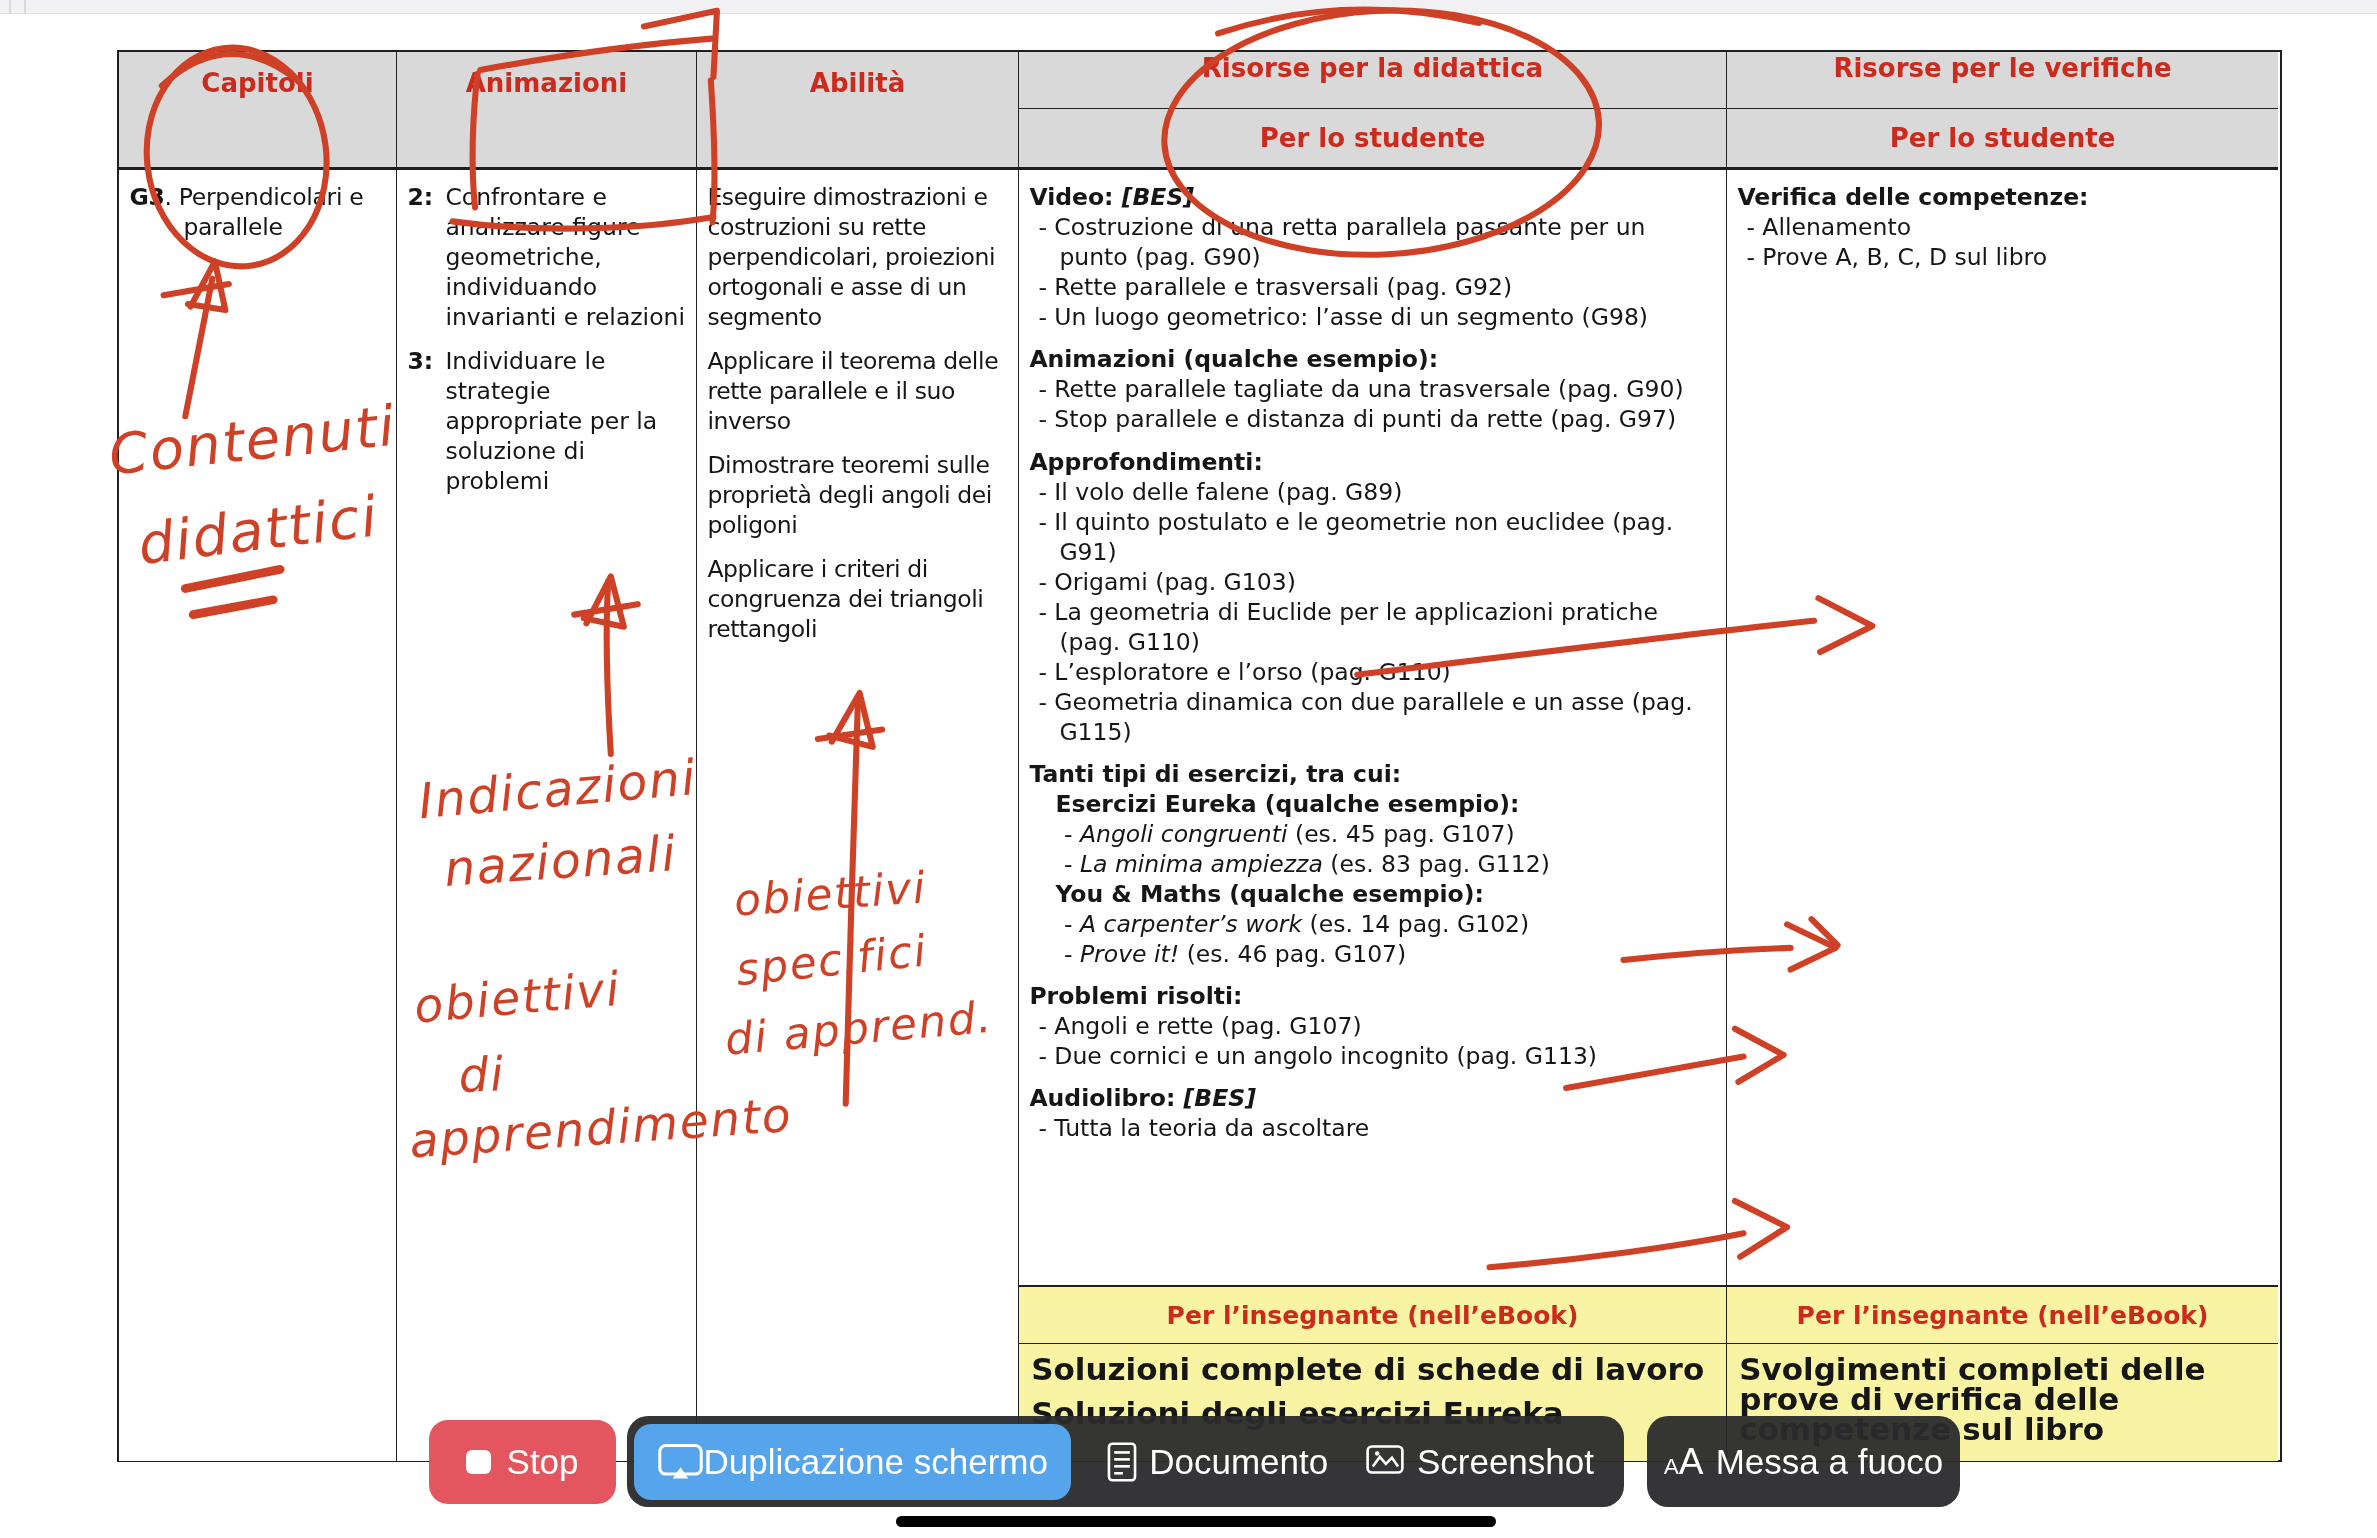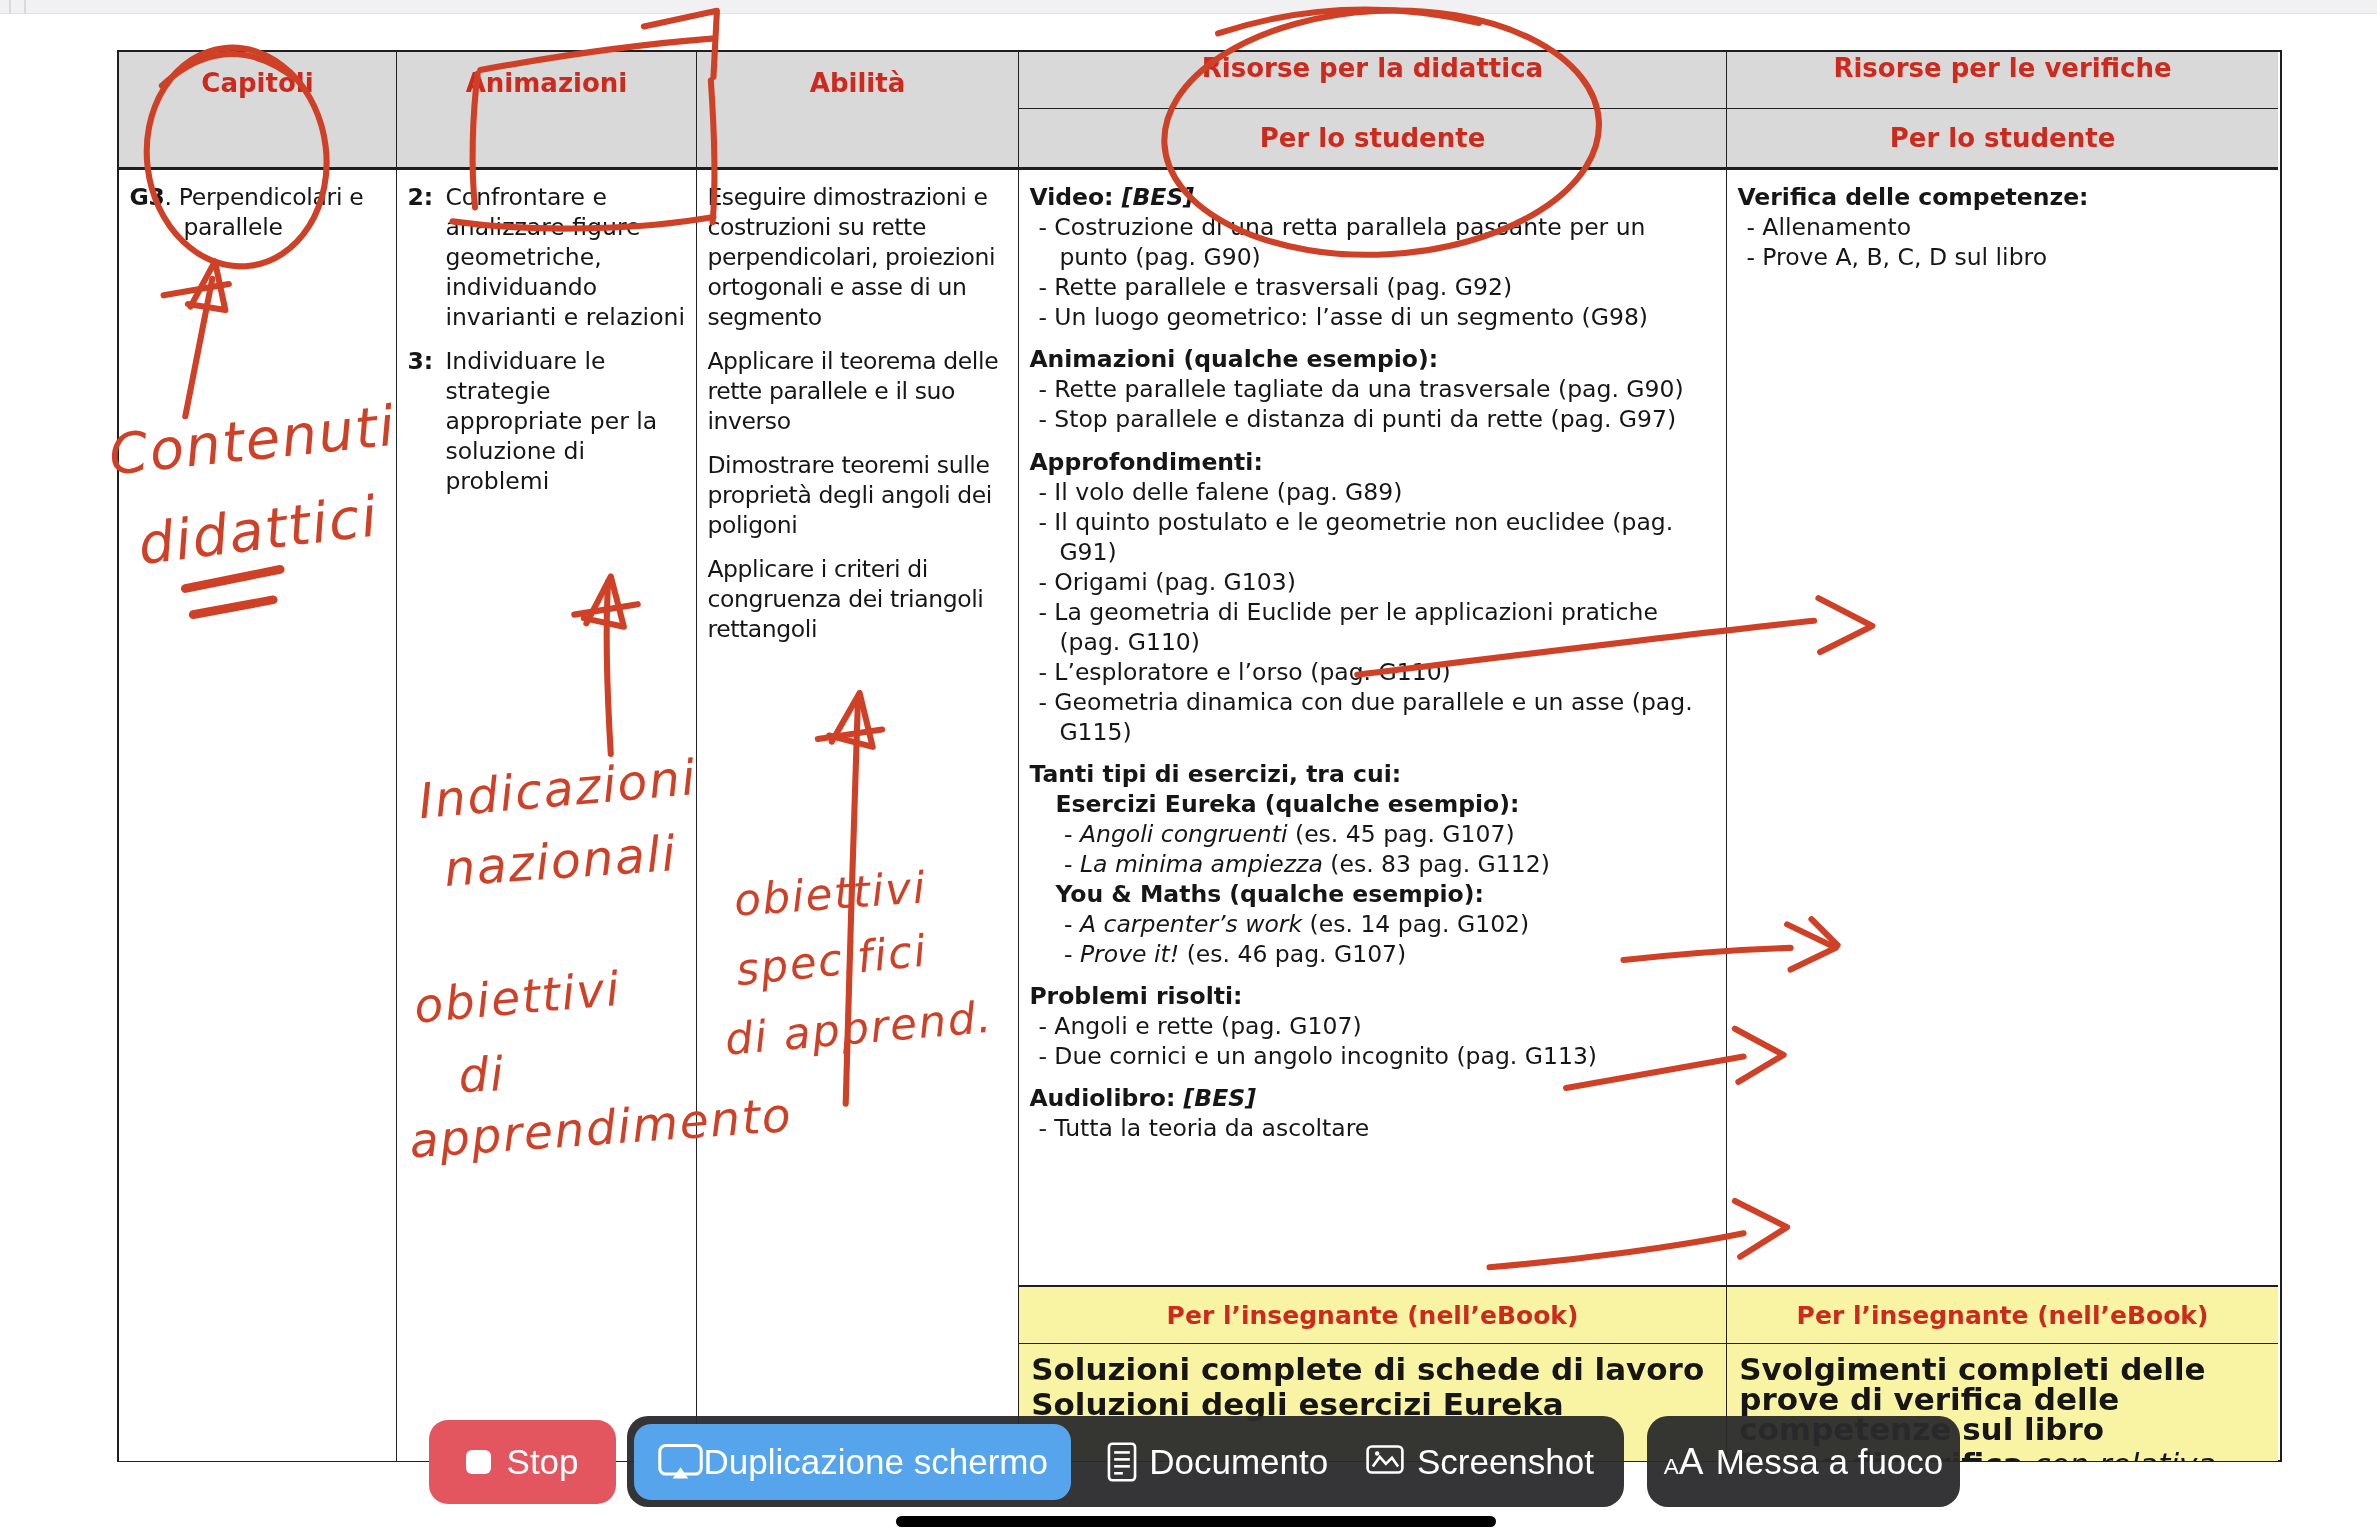--- a/index.html
+++ b/index.html
@@ -37,21 +37,21 @@
 
   .sect { margin-top:12.2px; }
   .sect.first { margin-top:0; }
   .sect-title { font-weight:bold; }
   .sect-title .tag { font-style:italic; }
   .li { padding-left:30px; text-indent:-21px; }
   .li::before { content:"-  "; }
   .sub { padding-left:26px; }
   .sub .li { padding-left:26px; text-indent:-17.4px; }
   .em { font-style:italic; }
-  .yline2 { margin-top:5px; }
+  .yline2 { margin-top:14px; }
   .yb-reg { font-weight:normal;font-style:italic; }
 
   
   .pen-layer { position:absolute; left:0; top:0; width:2377px; height:1539px; pointer-events:none; z-index:5; }
   .pen-layer path, .pen-layer ellipse { stroke:#cf4127; fill:none; stroke-linecap:round; stroke-linejoin:round; }
   .hw { fill:#cf4127; font-family:"DejaVu Sans", sans-serif; font-style:italic; letter-spacing:2px; }
 
   
   .toolbar { position:absolute; left:0; top:0; width:2377px; height:1248px; z-index:10; pointer-events:none; }
   .toolbar > * { pointer-events:auto; }

